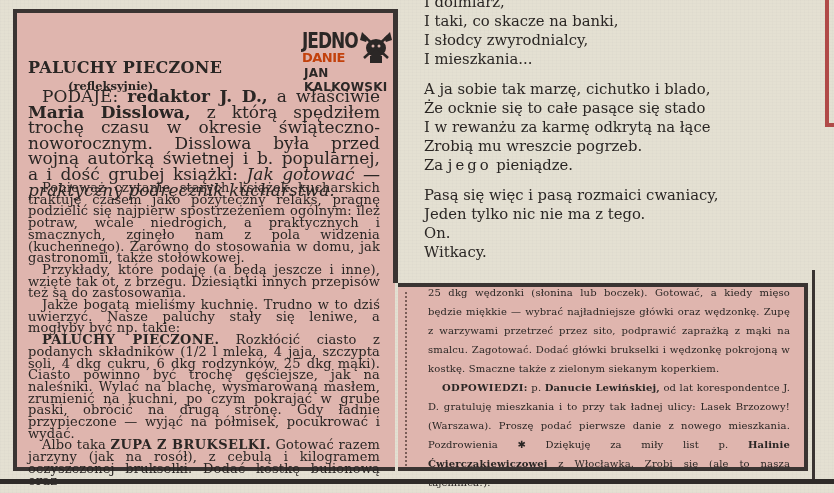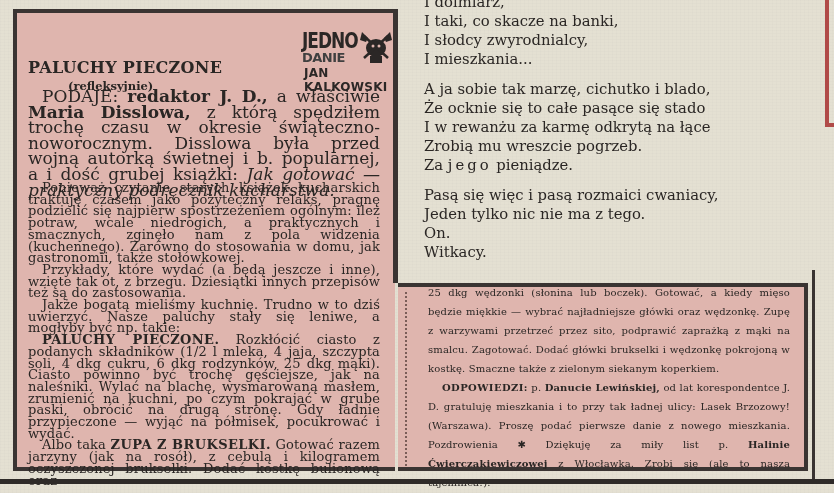--- a/index.html
+++ b/index.html
@@ -63,21 +63,21 @@
   .logo {
     position: absolute; left: 300px; top: 28px; width: 96px; height: 50px;
   }
   .logo-jedno {
     position: absolute; left: 2px; top: 0; font-family: "DejaVu Sans", sans-serif;
     font-weight: bold; font-size: 17px; letter-spacing: -1px; color: #2b2726;
     transform: scaleY(1.25); transform-origin: top left;
   }
   .logo-danie {
     position: absolute; left: 2px; top: 22px; font-family: "DejaVu Sans", sans-serif;
-    font-weight: bold; font-size: 13px; letter-spacing: -0.5px; color: #404040;
+    font-weight: bold; font-size: 13px; letter-spacing: -0.5px; color: #c2410c;
   }
   .logo-author {
     position: absolute; left: 4px; top: 38px; font-family: "DejaVu Sans", sans-serif;
     font-weight: bold; font-size: 12px; color: #2b2726; letter-spacing: 0.3px;
   }
   .logo-figure { position: absolute; left: 58px; top: 2px; width: 36px; height: 34px; }
 
   
   .title {
     position: absolute; left: 28px; top: 58px;
@@ -177,21 +177,21 @@
 
 <div class="title">PALUCHY PIECZONE</div>
 <div class="subtitle">(refleksyjnie)</div>
 
 <div class="col-text intro">
   <p><span>PODAJE: </span><span class="b">redaktor J. D.,</span><span> a właściwie </span><span class="b">Maria Disslowa,</span><span> z którą spędziłem trochę czasu w okresie świąteczno-noworocznym. Disslowa była przed wojną autorką świetnej i b. popularnej, a i dość grubej książki: </span><span class="i">Jak gotować — praktyczny podręcznik kucharstwa.</span></p>
 </div>
 
 <div class="col-text body-small">
   <p>Ponieważ czytanie starych książek kucharskich traktuję czasem jako pożyteczny relaks, pragnę podzielić się najpierw spostrzeżeniem ogólnym: ileż potraw, wcale niedrogich, a praktycznych i smacznych, zginęło nam z pola widzenia (kuchennego). Zarówno do stosowania w domu, jak gastronomii, także stołówkowej.</p>
-  <p>Przykłady, które wydać (a będą jeszcze i inne), wzięte tak ot, z brzegu. Dziesiątki innych przepisów też są do zastosowania.</p>
+  <p>Przykłady, które podaję (a będą jeszcze i inne), wzięte tak ot, z brzegu. Dziesiątki innych przepisów też są do zastosowania.</p>
   <p>Jakże bogatą mieliśmy kuchnię. Trudno w to dziś uwierzyć. Nasze paluchy stały się leniwe, a mogłyby być np. takie:</p>
   <p><span class="caps">PALUCHY PIECZONE.</span><span> Rozkłócić ciasto z podanych składników (1/2 l mleka, 4 jaja, szczypta soli, 4 dkg cukru, 6 dkg rodzynków, 25 dkg mąki). Ciasto powinno być trochę gęściejsze, jak na naleśniki. Wylać na blachę, wysmarowaną masłem, zrumienić na kuchni, po czym pokrajać w grube paski, obrócić na drugą stronę. Gdy ładnie przypieczone — wyjąć na półmisek, pocukrować i wydać.</span></p>
   <p><span>Albo taka </span><span class="caps">ZUPA Z BRUKSELKI.</span><span> Gotować razem jarzyny (jak na rosół), z cebulą i kilogramem oczyszczonej brukselki. Dodać kostkę bulionową oraz</span></p>
 </div>
 
 <div class="col-text right-text">
   <p>25 dkg wędzonki (słonina lub boczek). Gotować, a kiedy mięso będzie miękkie — wybrać najładniejsze główki oraz wędzonkę. Zupę z warzywami przetrzeć przez sito, podprawić zaprażką z mąki na smalcu. Zagotować. Dodać główki brukselki i wędzonkę pokrojoną w kostkę. Smaczne także z zielonym siekanym koperkiem.</p>
   <p class="indent"><span class="caps">ODPOWIEDZI:</span><span> p. </span><span class="b">Danucie Lewińskiej,</span><span> od lat korespondentce J. D. gratuluję mieszkania i to przy tak ładnej ulicy: Lasek Brzozowy! (Warszawa). Proszę podać pierwsze danie z nowego mieszkania. Pozdrowienia ✱ Dziękuję za miły list p. </span><span class="b">Halinie Ćwierczakiewiczowej</span><span> z Włocławka. Zrobi się (ale to nasza tajemnica!).</span></p>
 </div>
 

